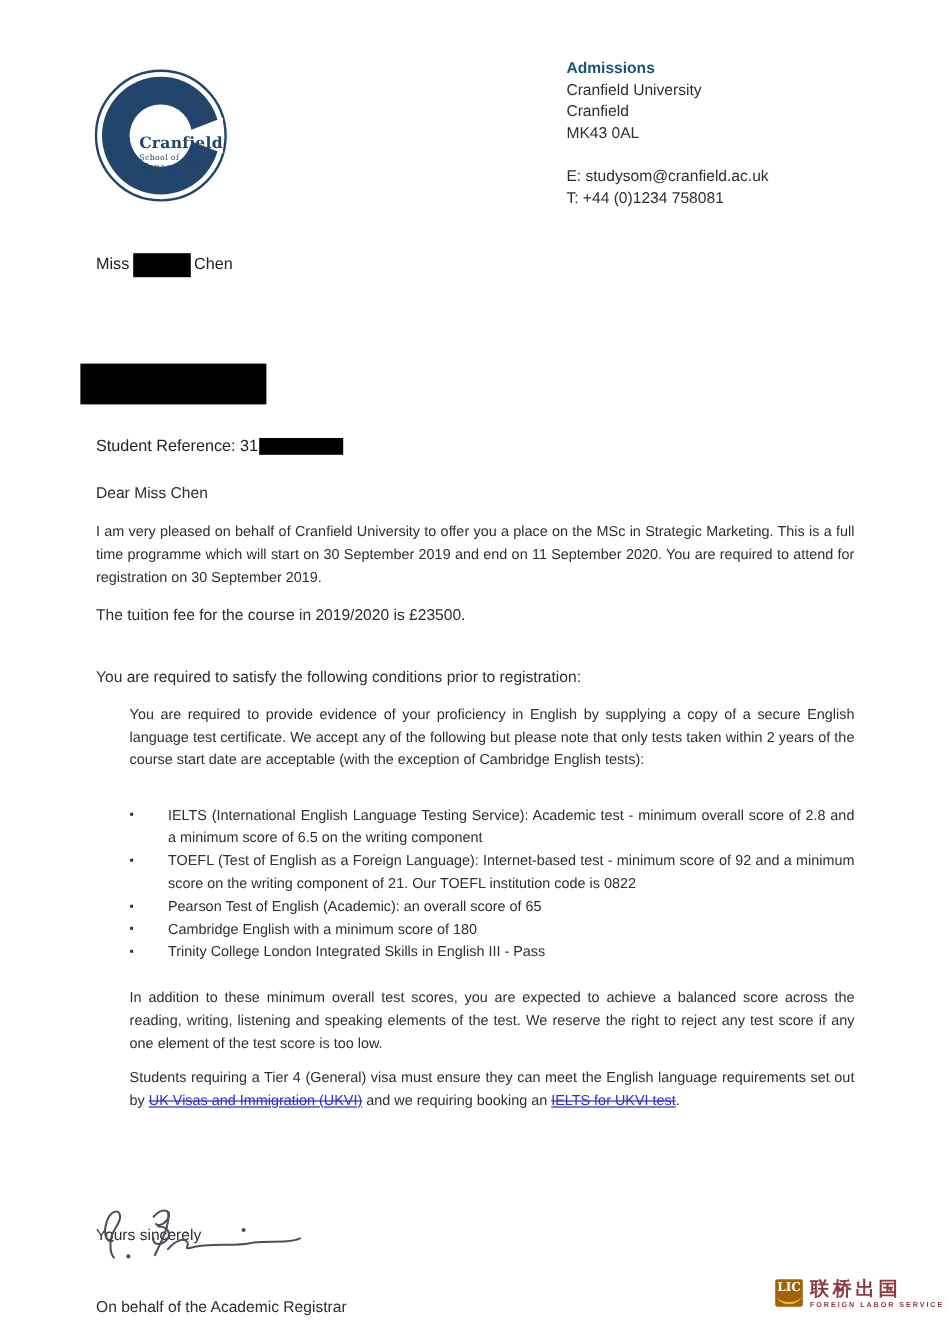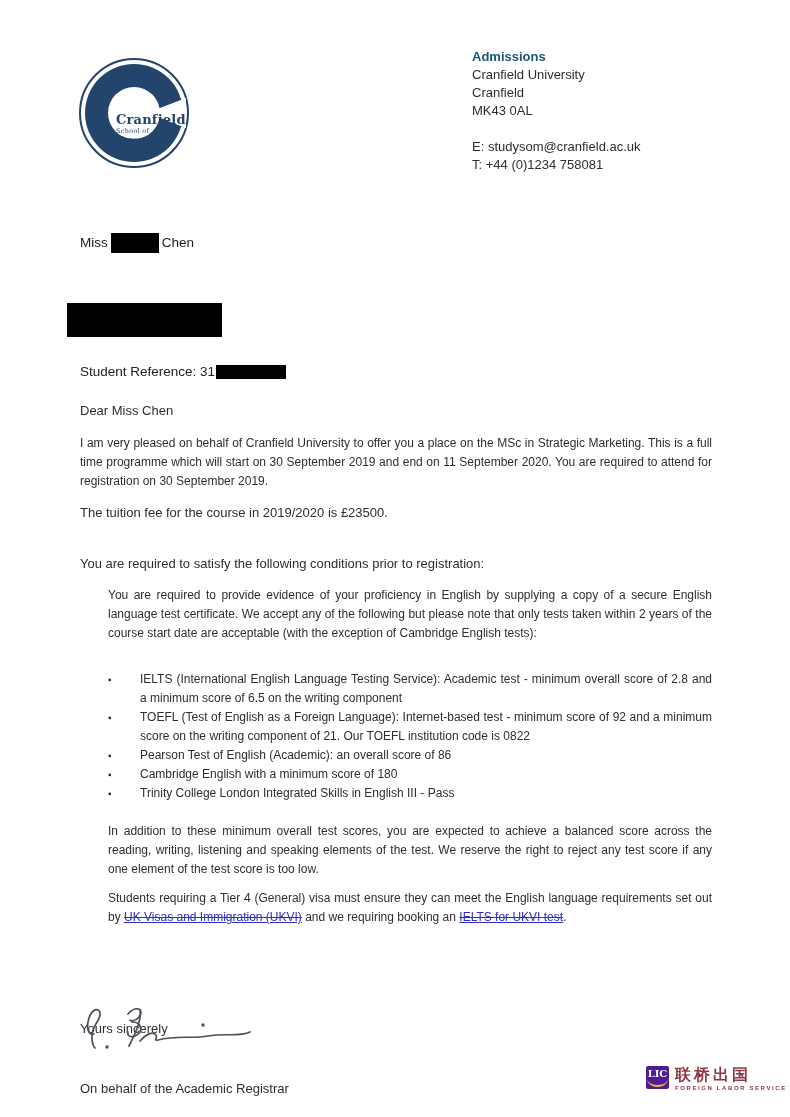--- a/index.html
+++ b/index.html
@@ -27,21 +27,21 @@
   .cf-text .l2 { font-size:6.5px; margin-top:2px; letter-spacing:0.3px; }
   .cf-text .l3 { font-size:7.5px; margin-top:1px; letter-spacing:0.2px; }
 
   
   .sender { left:472px; top:48px; width:250px; font-size:13px; line-height:18px; }
   .sender .title { font-weight:bold; color:#1a5578; }
   .sender .contact { margin-top:18px; }
 
   
   .redact { background:#000; display:inline-block; }
-  .recipient { left:80px; top:211px; font-size:13.5px; color:#222;margin-top:22px; }
+  .recipient { left:80px; top:211px; font-size:13.5px; color:#222; }
   .recipient .redact { width:48px; height:20px; vertical-align:middle; margin:0 3px; }
   .addr-redact { left:67px; top:303px; width:155px; height:34px; background:#000; }
   .stu-ref { left:80px; top:364px; font-size:13.5px; color:#222; }
   .stu-ref .redact { width:70px; height:14px; vertical-align:text-bottom; margin-left:1px; }
 
   
   .salutation { left:80px; top:401px; }
   .para-offer { left:80px; top:434px; width:632px; }
   .para-fee { left:80px; top:503px; }
   .para-cond { left:80px; top:554px; }
@@ -53,21 +53,21 @@
   .para-balanced { left:108px; top:822px; width:604px; }
   .para-visa { left:108px; top:889px; width:604px; }
   .doc-link { color:#2e2ec9; text-decoration:underline line-through; cursor:pointer; }
 
   .valediction { left:80px; top:971px;margin-top:48px; }
   .signature { left:82px; top:1000px; }
   .signoff { left:80px; top:1079px; }
 
   
   .lic { left:646px; top:1066px; display:flex; align-items:flex-start; }
-  .lic-square { width:23px; height:23px; background:#4c1d95; position:relative;
+  .lic-square { width:23px; height:23px; background:#a16207; position:relative;
                 border-radius:2px; overflow:hidden; flex:0 0 23px; }
   .lic-abbr { position:absolute; left:0; right:0; top:2px; text-align:center; color:#fff;
               font-family:"DejaVu Serif", serif; font-weight:bold; font-size:10px; }
   .lic-swoosh { position:absolute; left:1px; right:1px; bottom:2px; height:6px;
                 border-bottom:2px solid #e8b34b; border-radius:0 0 50% 50%/0 0 100% 100%; }
   .lic-right { margin-left:6px; color:#8d3a42; }
   .lic-cn { font-size:16px; font-weight:bold; letter-spacing:3px; line-height:17px; }
   .lic-sub { font-size:6px; font-weight:bold; letter-spacing:1.6px; margin-top:2px; }
 </style>
 </head>
@@ -116,21 +116,21 @@
   <div class="test-item">
     <span class="bullet">▪</span>
     <p class="body-text">IELTS (International English Language Testing Service): Academic test - minimum overall score of 2.8 and a minimum score of 6.5 on the writing component</p>
   </div>
   <div class="test-item">
     <span class="bullet">▪</span>
     <p class="body-text">TOEFL (Test of English as a Foreign Language): Internet-based test - minimum score of 92 and a minimum score on the writing component of 21. Our TOEFL institution code is 0822</p>
   </div>
   <div class="test-item">
     <span class="bullet">▪</span>
-    <p class="body-text">Pearson Test of English (Academic): an overall score of 86</p>
+    <p class="body-text">Pearson Test of English (Academic): an overall score of 65</p>
   </div>
   <div class="test-item">
     <span class="bullet">▪</span>
     <p class="body-text">Cambridge English with a minimum score of 180</p>
   </div>
   <div class="test-item">
     <span class="bullet">▪</span>
     <p class="body-text">Trinity College London Integrated Skills in English III - Pass</p>
   </div>
 </div>

